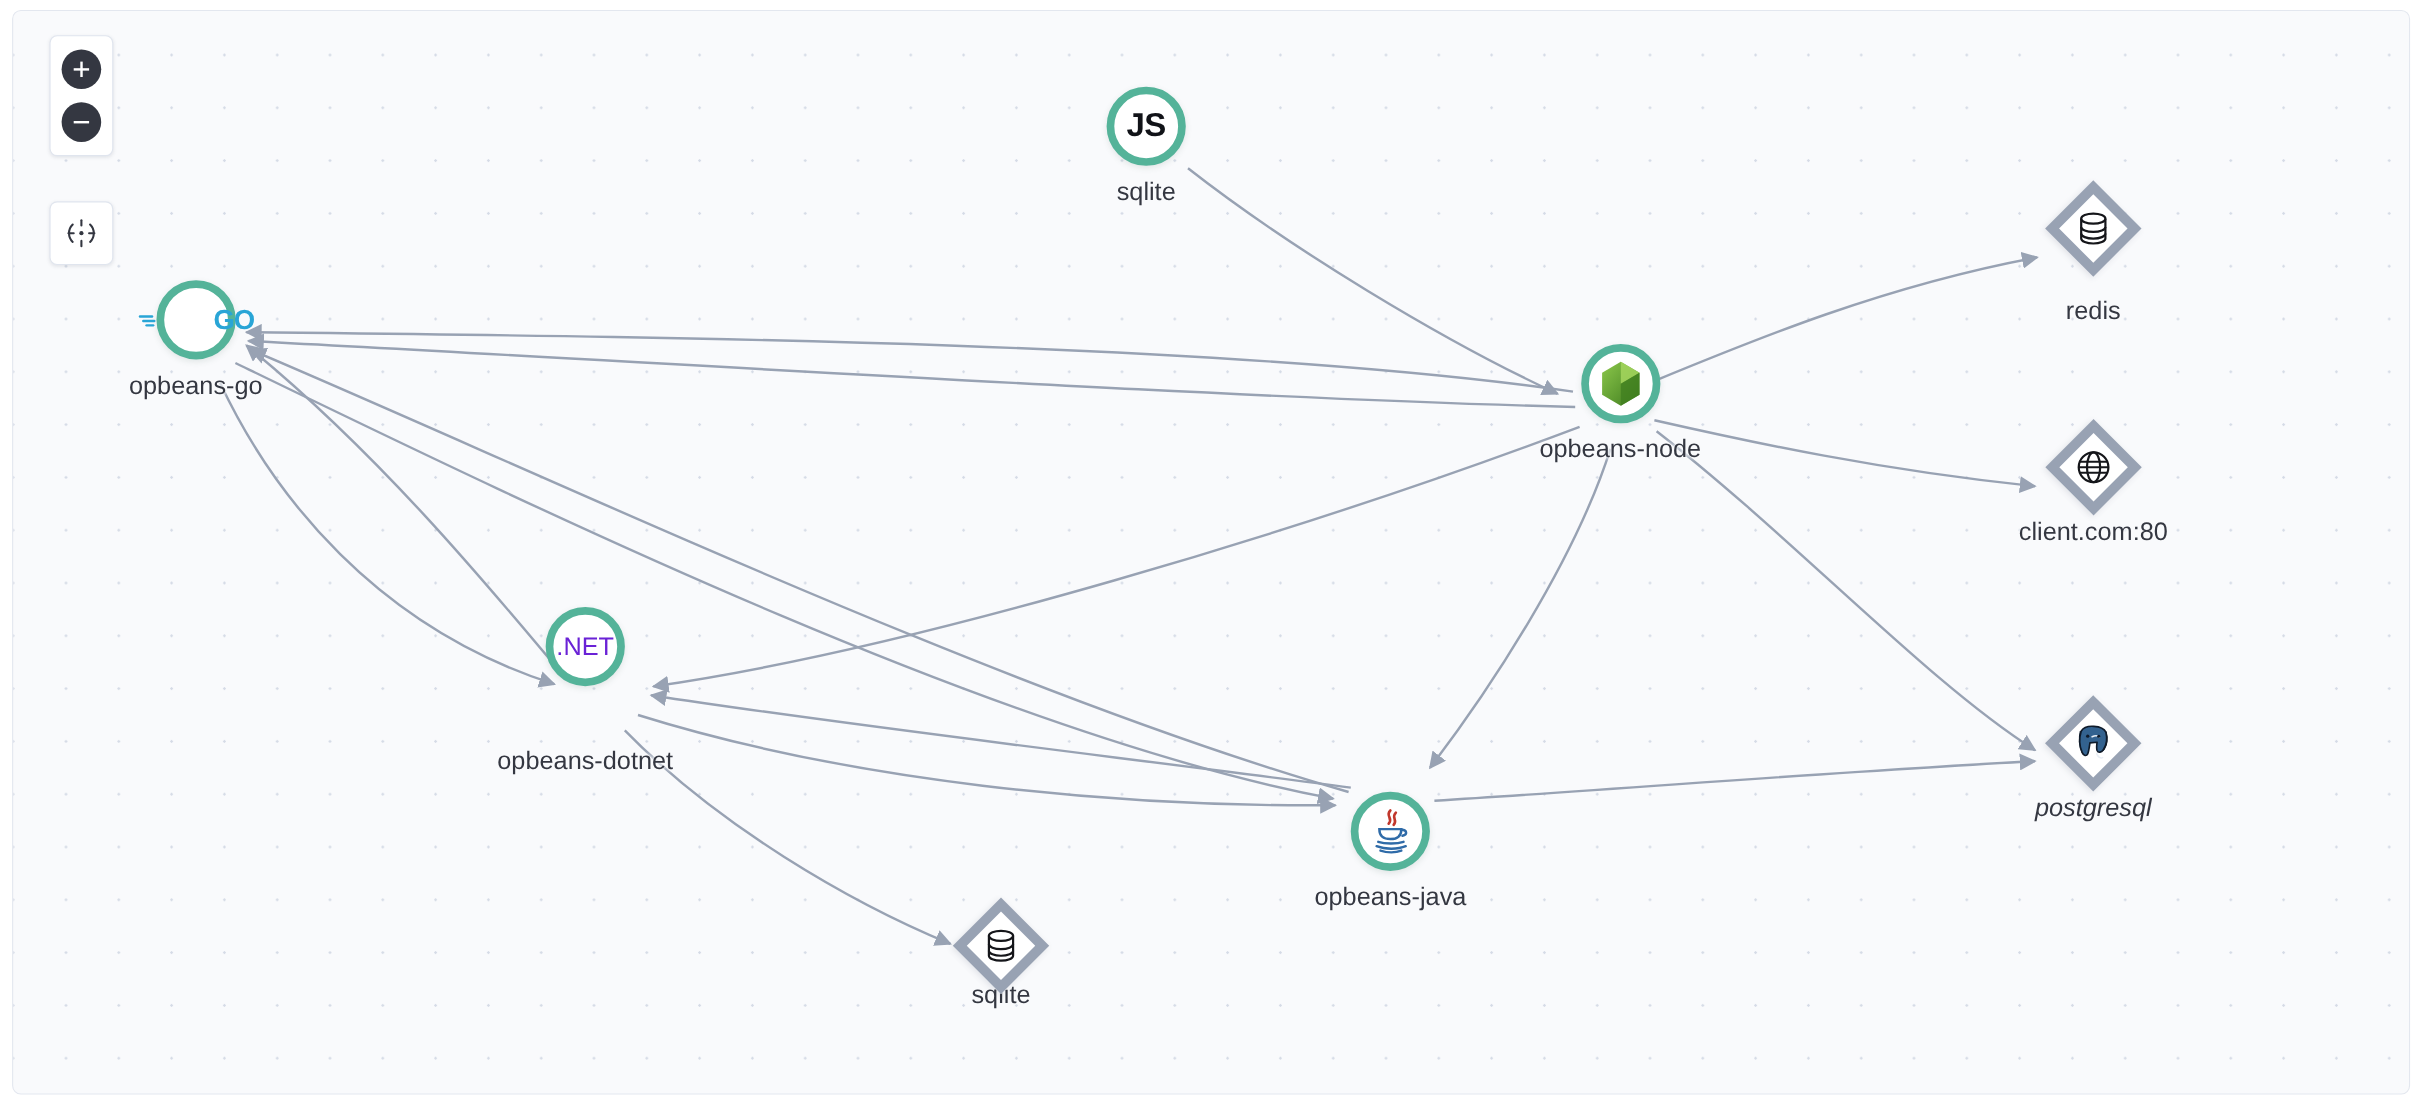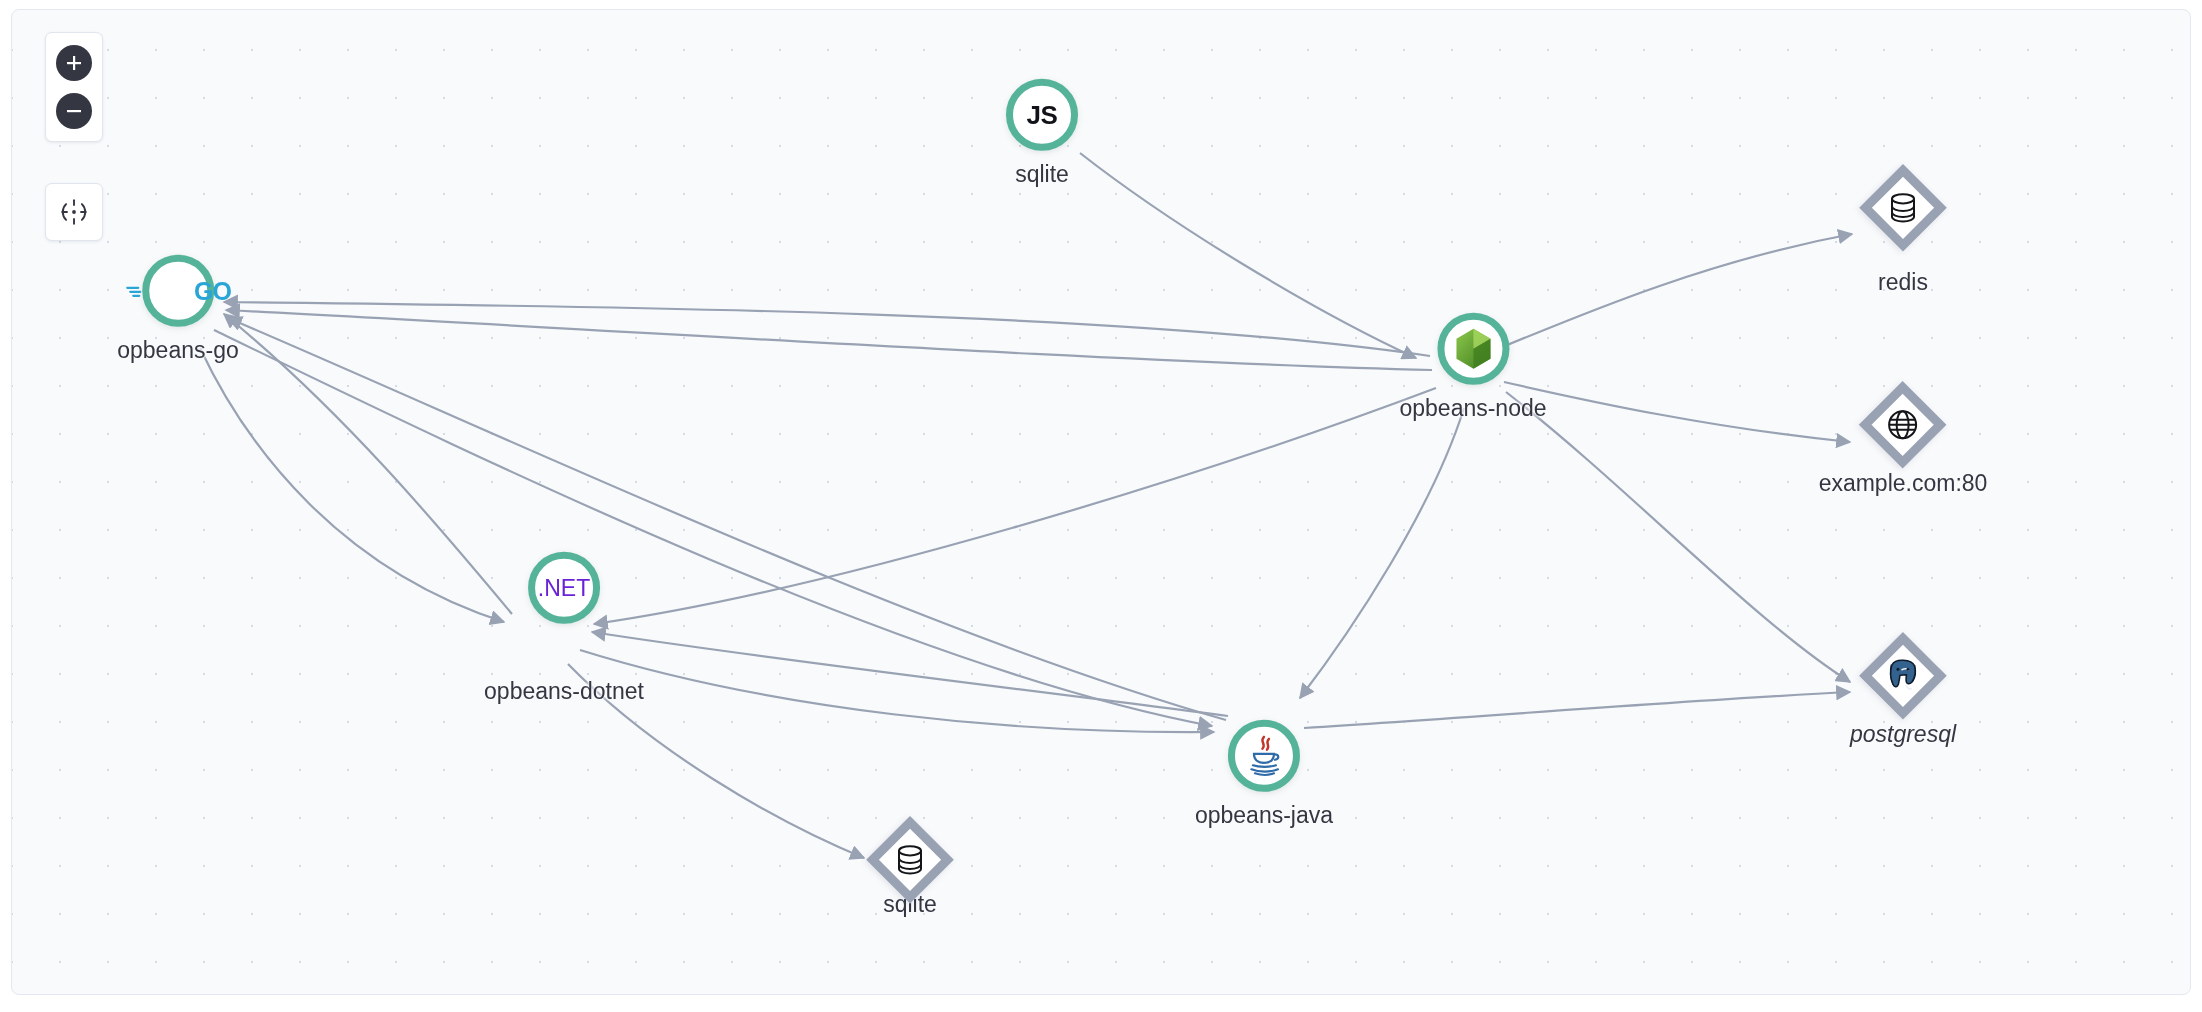--- a/index.html
+++ b/index.html
@@ -124,21 +124,21 @@
   .node-label {
     margin-top: 10px;
     font-size: 23px;
     line-height: 1.15;
     color: #343741;
     white-space: nowrap;
     font-family: "Liberation Sans", sans-serif;
     text-shadow: 0 0 3px #f9fafc, 0 0 3px #f9fafc, 0 0 5px #f9fafc;
   }
   .js-text {
-    font-size: 26px;
+    font-size: 30px;
     font-weight: bold;
     color: #111318;
     letter-spacing: -0.5px;
     font-family: "Liberation Sans", sans-serif;
   }
   .dotnet-text {
     font-size: 23px;
     color: #6a22d6;
     font-family: "Liberation Sans", sans-serif;
   }
@@ -214,21 +214,21 @@
                   <stop offset="100%" stop-color="#3e7b1e"></stop>
                 </linearGradient>
               </defs>
               <path d="M19 1 L36 11 V31 L19 41 L2 31 V11 Z" fill="url(#nodeg)"></path>
               <path d="M19 1 L36 11 L19 21 Z" fill="#a4d65e" opacity="0.85"></path>
               <path d="M19 21 L36 11 V31 L19 41 Z" fill="#3f7d1f" opacity="0.75"></path>
             </svg>
           </div>
           <div class="node-label">opbeans-node</div>
         </div>
-        <div class="node" style="left: 552px; top: 618px; gap: 44px;">
+        <div class="node" style="left: 520px; top: 618px; gap: 44px;">
           <div class="service-circle">
             <span class="dotnet-text">.NET</span>
           </div>
           <div class="node-label">opbeans-dotnet</div>
         </div>
         <div class="node" style="left: 1252px; top: 764px; align-items: center;">
           <div class="service-circle">
             <svg width="42" height="44" viewBox="0 0 42 44">
               <g fill="none" stroke="#c1372c" stroke-width="2.4" stroke-linecap="round">
                 <path d="M21 3 C 16 8 24 10 19.5 15"></path>
@@ -267,21 +267,21 @@
                 <g fill="none" stroke="#15161a" stroke-width="2">
                   <circle cx="16" cy="16" r="13.5"></circle>
                   <ellipse cx="16" cy="16" rx="6" ry="13.5"></ellipse>
                   <path d="M3.2 11 H28.8"></path>
                   <path d="M3.2 21 H28.8"></path>
                   <path d="M2.5 16 H29.5"></path>
                 </g>
               </svg>
             </span>
           </div>
-          <div class="node-label" style="margin-top: 14px;">example.com:80</div>
+          <div class="node-label" style="margin-top: 14px;">client.com:80</div>
         </div>
         <div class="node" style="left: 1891px; top: 686px; font-style: italic;">
           <div class="resource-diamond">
             <span class="glyph">
               <svg width="36" height="34" viewBox="0 0 36 34">
                 <g fill="#33628f" stroke="#0f1b2a" stroke-width="1.5" stroke-linejoin="round">
                   <path d="M6.5 6 C 5 12 5.5 19 8 25 C 9.5 28.5 12 28 12.5 24.5 L13.5 17"></path>
                   <path d="M29.5 6.5 C 31 12 30.5 18 28 22 C 26.5 24.5 24.5 23.5 24.5 21 L24 15"></path>
                   <path d="M7 6 C 9 2.5 14 1.2 18.5 1.5 C 23.5 1.8 28 3.5 29.5 6.8 C 31 13 29.8 19 27.2 22.8 C 25.5 25.3 22.5 26 21.5 23.5 C 20.8 21.5 21.2 18 21.5 16 L15 16.5 C 14.5 20 14 24.5 13 26.5 C 11.8 29 9.3 28.3 8 25.5 C 5.5 20 5.2 12 7 6 Z"></path>
                 </g>

